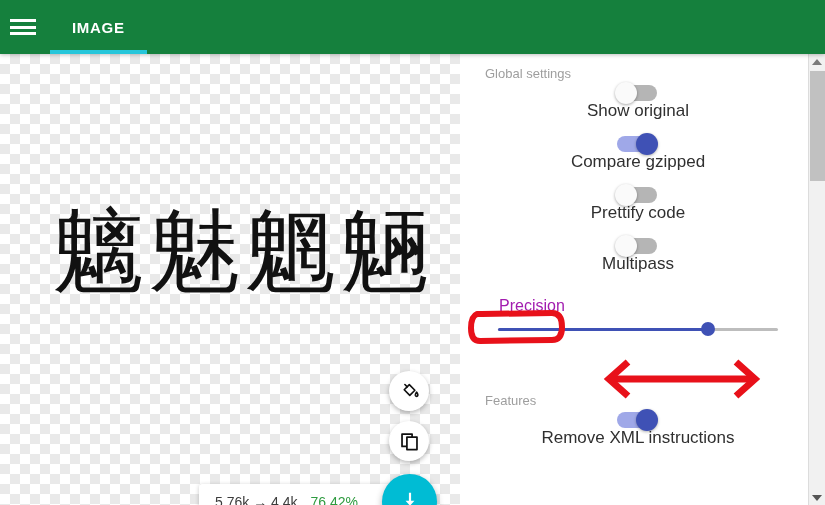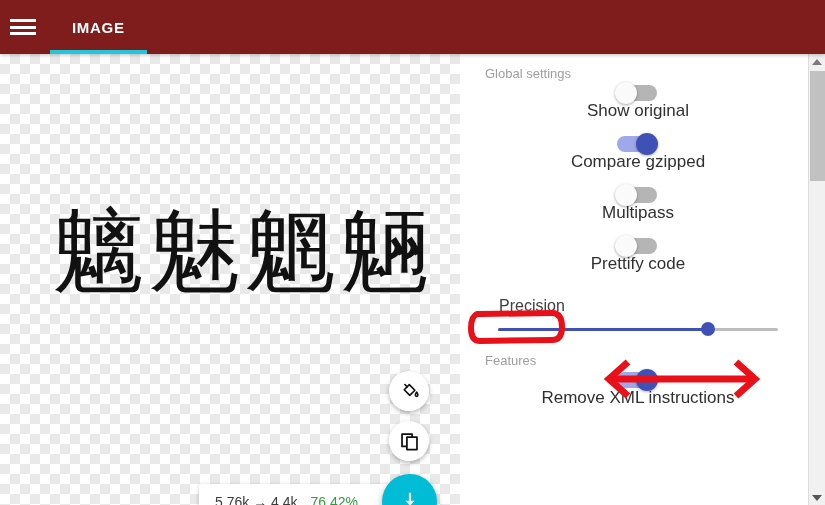--- a/index.html
+++ b/index.html
@@ -18,21 +18,21 @@
     height: 505px;
     overflow: hidden;
   }
 
   
   .appbar {
     position: absolute;
     top: 0; left: 0;
     width: 825px;
     height: 54px;
-    background: #7f1d1d;
+    background: #15803d;
     display: flex;
     align-items: center;
     z-index: 40;
     box-shadow: 0 1px 4px rgba(0,0,0,0.25);
   }
 
   .hamburger {
     width: 26px;
     height: 20px;
     margin-left: 10px;
@@ -373,40 +373,40 @@
           <div class="knob"></div>
         </div>
         <div class="setting-label">Compare gzipped</div>
       </div>
 
       <div class="setting-row">
         <div class="switch">
           <div class="track"></div>
           <div class="knob"></div>
         </div>
-        <div class="setting-label">Multipass</div>
+        <div class="setting-label">Prettify code</div>
       </div>
 
       <div class="setting-row">
         <div class="switch">
           <div class="track"></div>
           <div class="knob"></div>
         </div>
-        <div class="setting-label">Prettify code</div>
-      </div>
-
-      <div class="section-label" style="color:#404040;font-size:16px;padding-top:8px;padding-bottom:0;padding-left:15px;">Precision</div>
+        <div class="setting-label">Multipass</div>
+      </div>
+
+      <div class="section-label" style="color:#a21caf;font-size:16px;padding-top:8px;padding-bottom:0;padding-left:15px;">Precision</div>
 
       <div class="slider-row">
         <div class="slider-track"></div>
         <div class="slider-fill" style="width: 75%;"></div>
         <div class="slider-thumb" style="left: 75%;"></div>
       </div>
 
-      <div class="section-label" style="padding-top:8px;padding-left:1px;">Features</div>
+      <div class="section-label" style="padding-top:8px;padding-left:1px;margin-top:40px;">Features</div>
 
 
       <div class="setting-row">
         <div class="switch on">
           <div class="track"></div>
           <div class="knob"></div>
         </div>
         <div class="setting-label">Remove XML instructions</div>
       </div>
 

